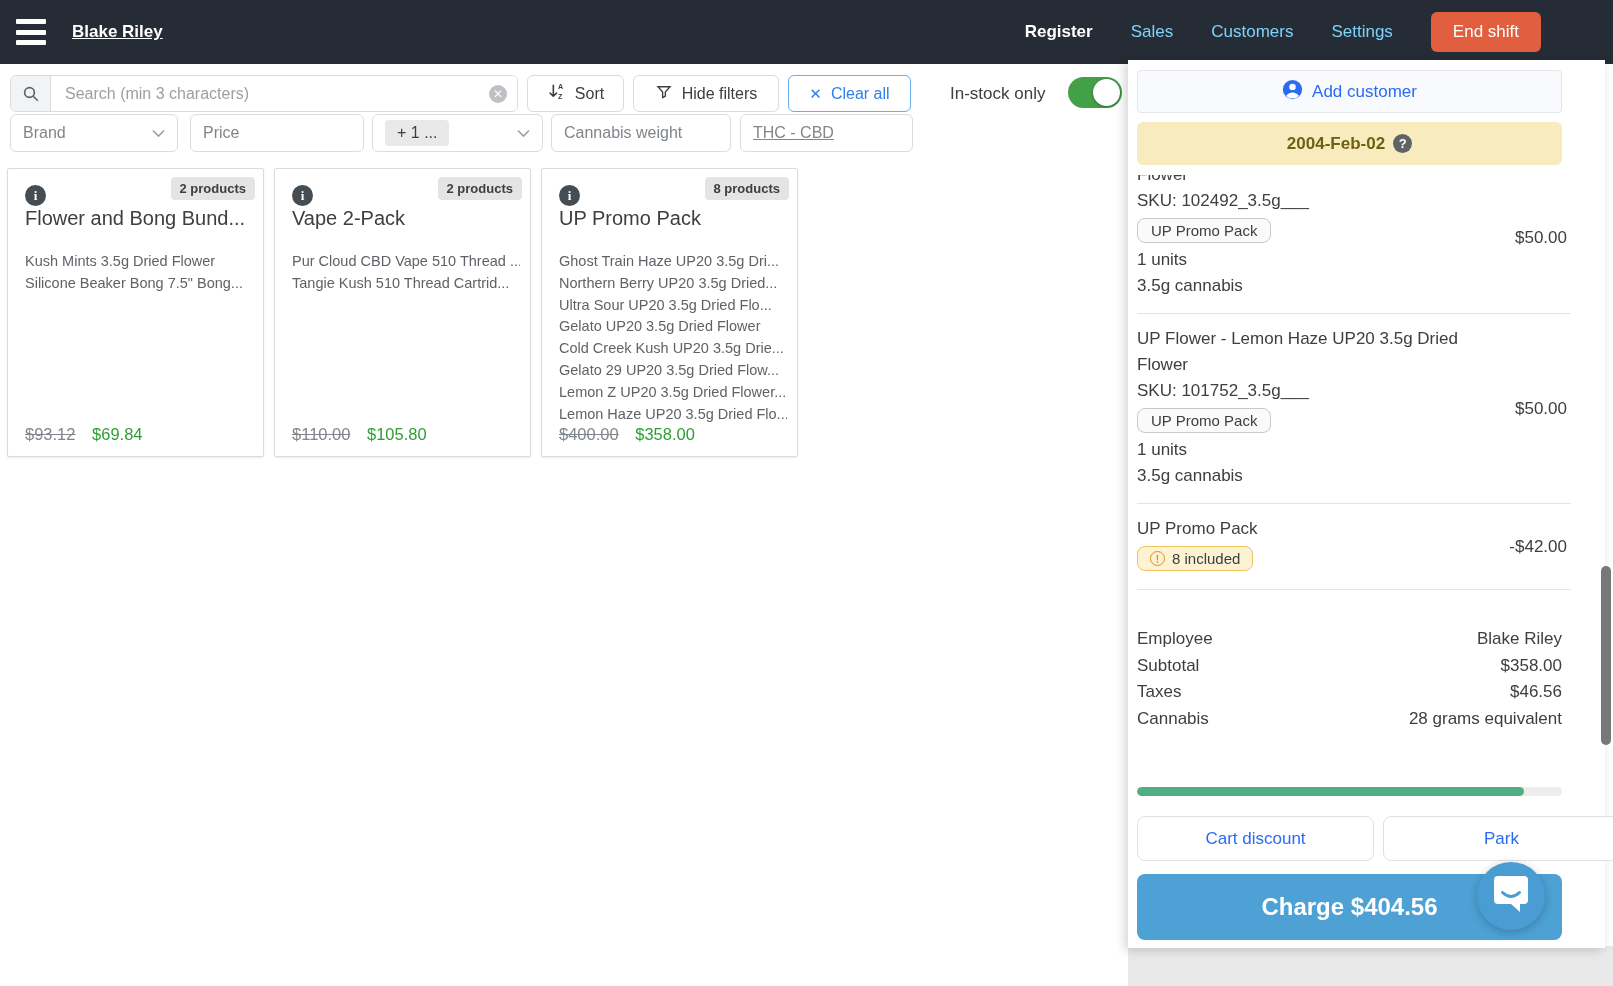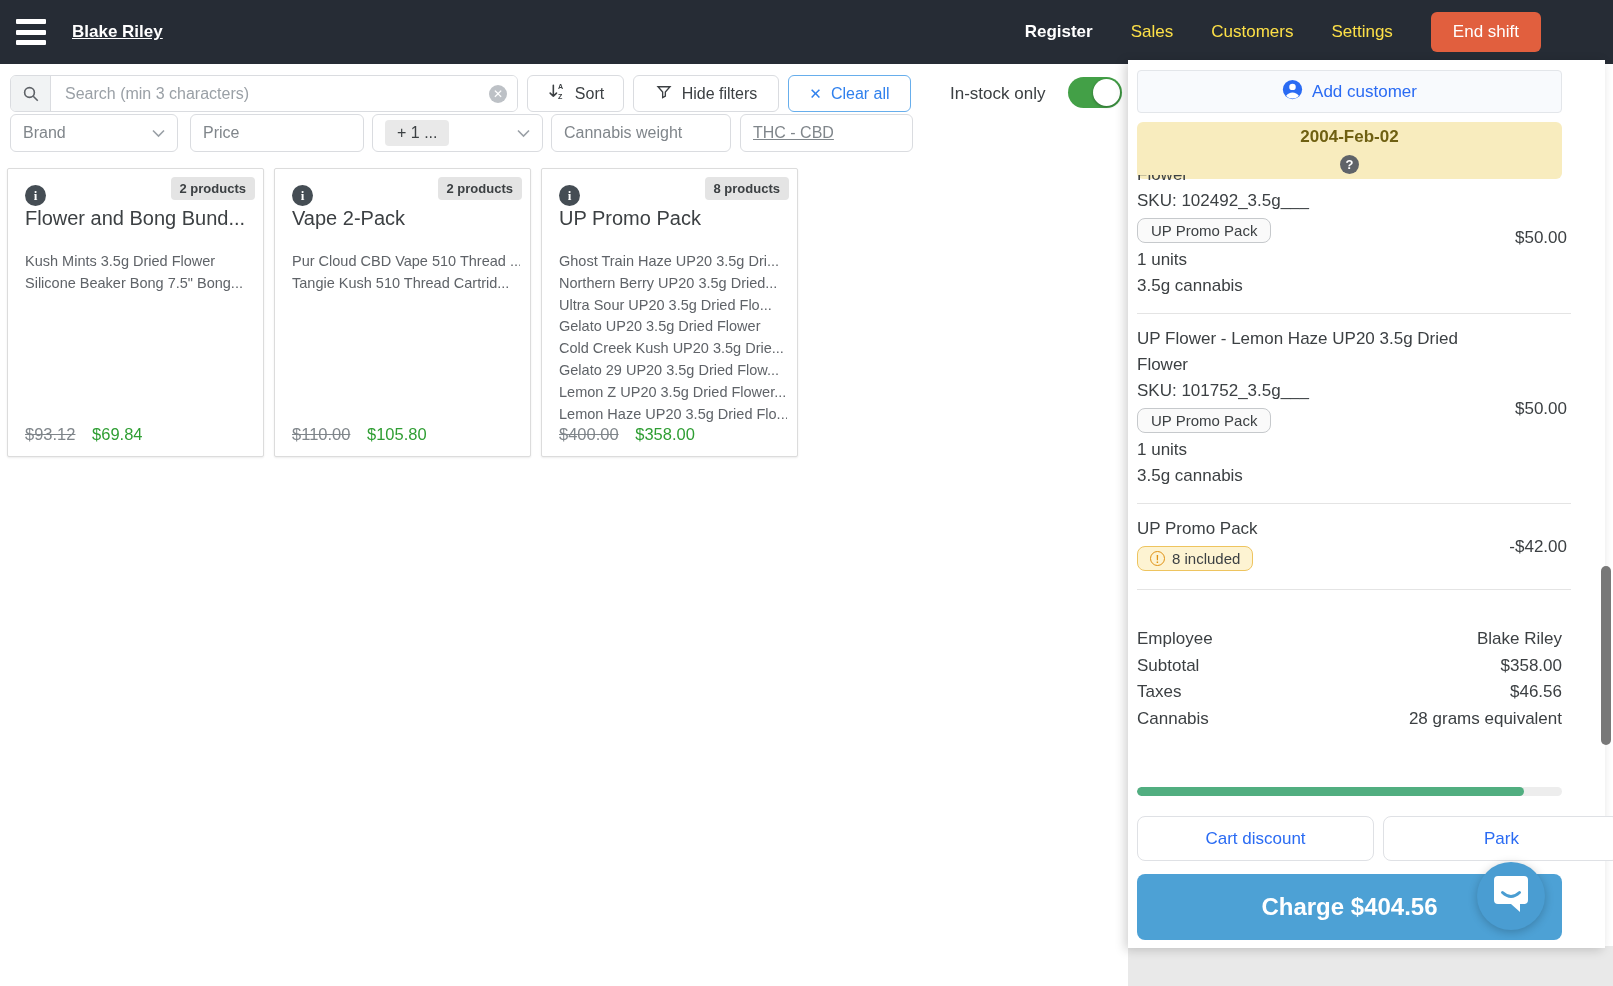--- a/index.html
+++ b/index.html
@@ -6,21 +6,21 @@
   html,body { width:1613px; height:986px; overflow:hidden; }
   body { font-family:"Liberation Sans", sans-serif; background:#ffffff; color:#3c4043; }
   .stage { position:relative; width:1613px; height:986px; overflow:hidden; background:#ffffff; }
 
   
   .navbar { position:absolute; left:0; top:0; width:1613px; height:64px; background:#262c35; display:flex; align-items:center; }
   .hamburger { position:absolute; left:16px; top:19px; width:30px; height:26px; display:flex; flex-direction:column; justify-content:space-between; cursor:pointer; }
   .hamburger span { display:block; height:5px; background:#fff; border-radius:1px; }
   .user-link { position:absolute; left:72px; top:22px; color:#fff; font-size:17px; font-weight:bold; text-decoration:underline; cursor:pointer; }
   .nav-right { position:absolute; right:72px; top:0; height:64px; display:flex; align-items:center; gap:38px; }
-  .nav-item { color:#fde047; font-size:17px; cursor:pointer; text-decoration:none; }
+  .nav-item { color:#7dd3fc; font-size:17px; cursor:pointer; text-decoration:none; }
   .nav-item.active { color:#ffffff; font-weight:bold; }
   .end-shift { background:#e15f3e; color:#fff; border:none; border-radius:6px; height:40px; padding:0 22px; font-size:17px; font-family:inherit; cursor:pointer; }
 
   
   .search-box { position:absolute; left:10px; top:75px; width:508px; height:37px; border:1px solid #dadce0; border-radius:6px; display:flex; overflow:hidden; background:#fff; }
   .search-icon-cell { width:40px; background:#f1f3f4; border-right:1px solid #dadce0; display:flex; align-items:center; justify-content:center; }
   .search-box input { flex:1; border:none; outline:none; font-size:16px; padding:0 30px 0 14px; color:#3c4043; font-family:inherit; }
   .search-box input::placeholder { color:#9aa0a6; }
   .search-clear { position:absolute; right:10px; top:9px; width:18px; height:18px; border-radius:50%; background:#bdc1c6; color:#fff; font-size:12px; line-height:18px; text-align:center; cursor:pointer; }
   .tool-btn { position:absolute; top:75px; height:37px; border:1px solid #dadce0; border-radius:6px; background:#fff; display:flex; align-items:center; justify-content:center; gap:9px; font-size:16px; color:#3c4043; cursor:pointer; font-family:inherit; }
@@ -51,21 +51,21 @@
   .card-lines { position:absolute; left:17px; top:82px; right:10px; font-size:14.5px; color:#5f6368; line-height:21.8px; }
   .card-lines div { white-space:nowrap; overflow:hidden; }
   .card-price { position:absolute; left:17px; bottom:12px; font-size:16.5px; }
   .price-old { color:#80868b; text-decoration:line-through; margin-right:12px; }
   .price-new { color:#2f9e33; }
 
   
   .gray-strip { position:absolute; left:1128px; top:946px; width:485px; height:40px; background:#e9e9e9; }
   .panel { position:absolute; left:1128px; top:60px; width:477px; height:888px; background:#fff; box-shadow:-3px 2px 10px rgba(0,0,0,.18); }
   .add-customer { position:absolute; left:9px; top:10px; width:425px; height:43px; background:#f8fafd; border:1px solid #e3e6ea; border-radius:4px; display:flex; align-items:center; justify-content:center; gap:9px; color:#2a6bf3; font-size:17px; cursor:pointer; font-family:inherit; }
-  .date-banner { position:absolute; left:9px; top:62px; width:425px; height:57px; background:#f8ecbe; border-radius:6px; display:flex; align-items:center; justify-content:center; gap:8px; color:#6f6012; font-size:17px; font-weight:bold;flex-direction:column; }
+  .date-banner { position:absolute; left:9px; top:62px; width:425px; height:43px; background:#f8ecbe; border-radius:6px; display:flex; align-items:center; justify-content:center; gap:8px; color:#6f6012; font-size:17px; font-weight:bold; }
   .help-icon { width:19px; height:19px; border-radius:50%; background:#5f6368; color:#fff; font-size:13px; font-weight:bold; line-height:19px; text-align:center; font-family:"Liberation Sans", sans-serif; }
   .items { position:absolute; left:9px; top:115px; width:434px; height:429px; overflow:hidden; }
   .cart-item { position:relative; padding:12px 0 14px 0; padding-right:95px; border-bottom:1px solid #e4e4e4; min-height:40px; }
   .cart-item.clipped { margin-top:-13px; padding-top:0; }
   .item-title { font-size:17px; line-height:26px; color:#3c4043; }
   .item-sku { font-size:17px; line-height:26px; color:#3c4043; }
   .item-chip { display:inline-block; margin:4px 0; padding:3px 13px; border:1px solid #c6c9cc; border-radius:8px; background:#fafafa; font-size:15px; color:#3c4043; }
   .item-line { font-size:17px; line-height:26px; color:#3c4043; }
   .item-price { position:absolute; right:4px; top:50%; transform:translateY(-50%); font-size:17px; color:#3c4043;text-align:right; }
   .included-chip { display:inline-flex; align-items:center; gap:7px; margin:4px 0; padding:3px 12px; border:1px solid #eec45f; border-radius:8px; background:#fdf3d2; font-size:15px; color:#3c4043; }

